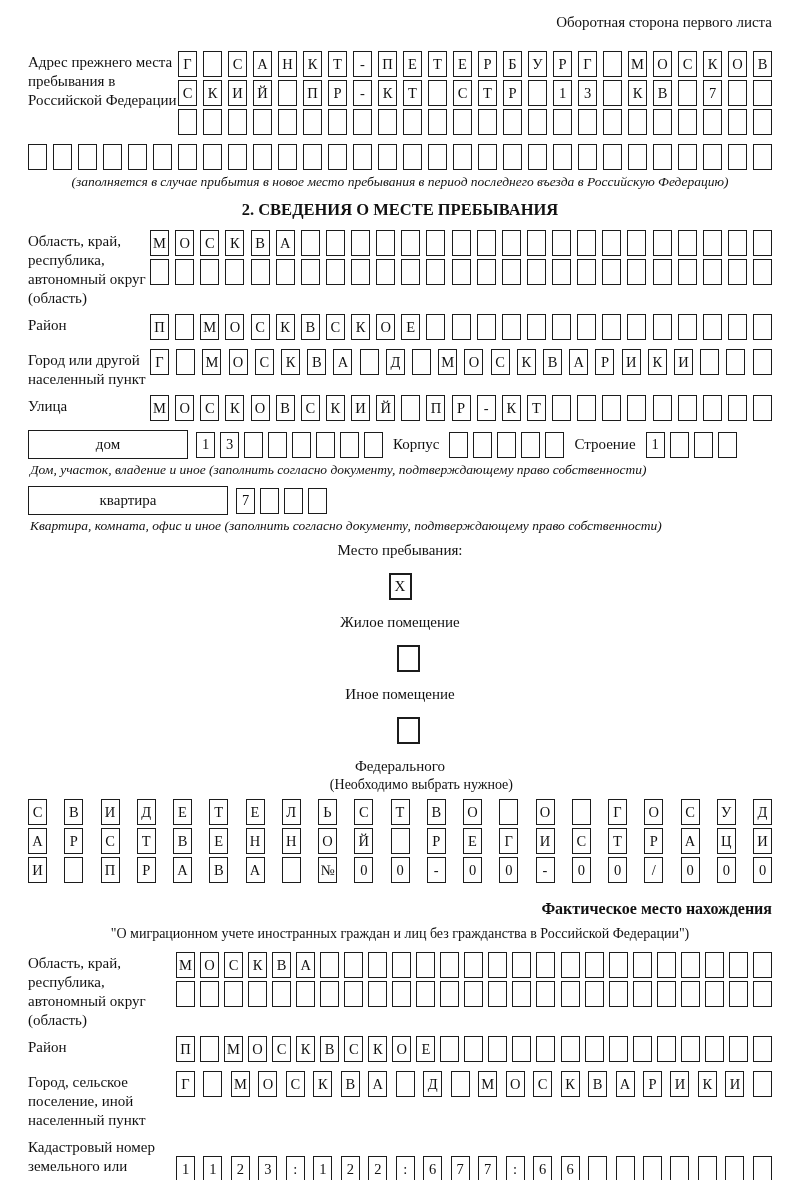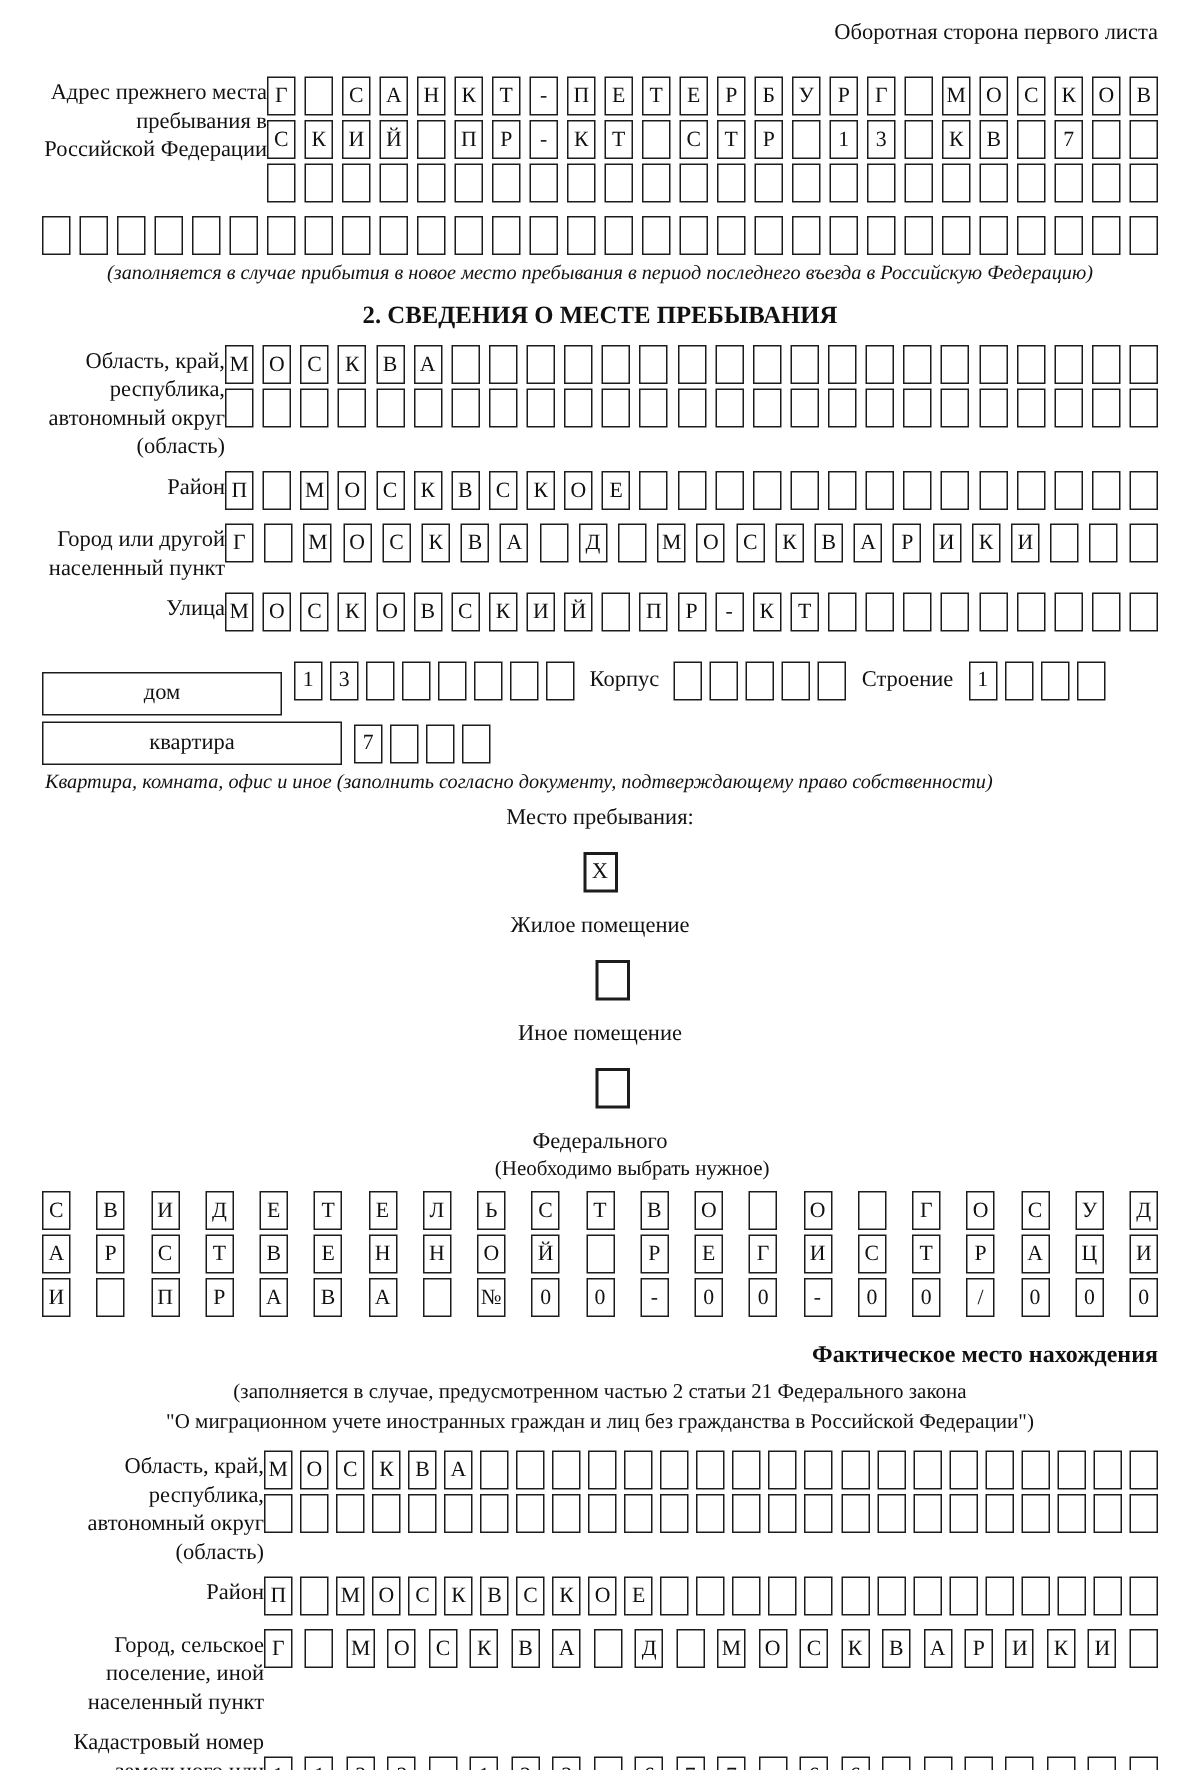--- a/index.html
+++ b/index.html
@@ -6,21 +6,21 @@
   html,body { margin:0; padding:0; background:#ffffff; }
   body {
     width:800px; height:1180px; overflow:hidden;
     font-family:"Liberation Serif","DejaVu Serif",serif;
     color:#111; font-size:15px;
   }
   .page { padding:14px 28px 0 28px; width:800px; }
 
   .header-note { text-align:right; font-size:15px; margin-bottom:20px; }
 
-  .field { display:flex; align-items:flex-start; margin-bottom:6px;text-align:right; }
+  .field { display:flex; align-items:flex-start; margin-bottom:6px; }
   .field .label { flex:none; line-height:19px; padding-top:2px; }
   .field .grid { flex:1; }
 
   .lbl-w150 { width:150px; }
   .lbl-w122 { width:122px; }
   .lbl-w148 { width:148px; }
   .lbl-w228 { width:228px; }
 
   .row { display:flex; justify-content:space-between; margin-bottom:3px; }
   .row-gap { display:flex; gap:5px; margin-bottom:3px; }
@@ -335,21 +335,21 @@
           <span class="cell"></span>
           <span class="cell"></span>
           <span class="cell"></span>
           <span class="cell"></span>
           <span class="cell"></span>
         </div>
     </div>
   </div>
 
   <div class="house-row">
-    <div class="wide-box" style="width:160px;margin-top:18px;">дом</div>
+    <div class="wide-box" style="width:160px;">дом</div>
     <div class="row-gap" style="margin-bottom:0;">
         <span class="cell">1</span>
         <span class="cell">3</span>
         <span class="cell"></span>
         <span class="cell"></span>
         <span class="cell"></span>
         <span class="cell"></span>
         <span class="cell"></span>
         <span class="cell"></span>
       </div>
@@ -362,20 +362,21 @@
         <span class="cell"></span>
       </div>
     <div class="inline-lbl">Строение</div>
     <div class="row-gap" style="margin-bottom:0;">
         <span class="cell">1</span>
         <span class="cell"></span>
         <span class="cell"></span>
         <span class="cell"></span>
       </div>
   </div>
+  <div class="caption" style="text-align:left; margin-left:2px;">Дом, участок, владение и иное (заполнить согласно документу, подтверждающему право собственности)</div>
 
   <div class="house-row">
     <div class="wide-box" style="width:200px;">квартира</div>
     <div class="row-gap" style="margin-bottom:0;">
         <span class="cell">7</span>
         <span class="cell"></span>
         <span class="cell"></span>
         <span class="cell"></span>
       </div>
   </div>
@@ -461,21 +462,20 @@
           <span class="cell">/</span>
           <span class="cell">0</span>
           <span class="cell">0</span>
           <span class="cell">0</span>
         </div>
     </div>
   </div>
 
   <div class="sub-title">Фактическое место нахождения</div>
   <div class="sub-note">
-    <div>(заполняется в случае, предусмотренном частью 2 статьи 21 Федерального закона</div>
     <div>"О миграционном учете иностранных граждан и лиц без гражданства в Российской Федерации")</div>
   </div>
 
   <div class="field">
     <div class="label lbl-w148">Область, край, республика, автономный округ (область)</div>
     <div class="grid">
       <div class="row">
           <span class="cell">М</span>
           <span class="cell">О</span>
           <span class="cell">С</span>

